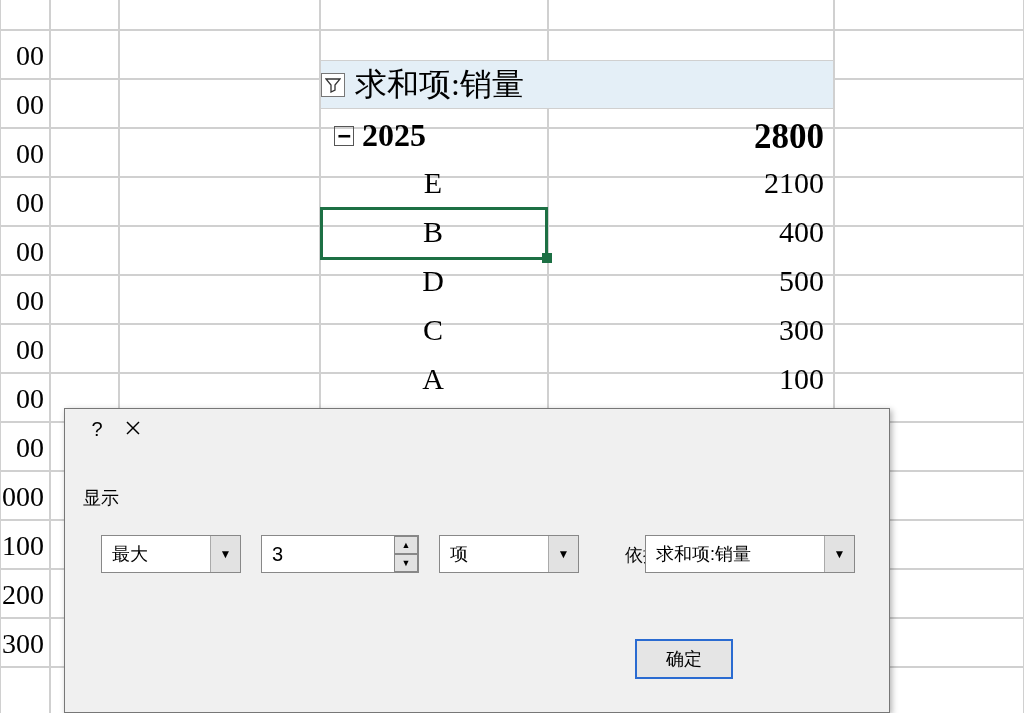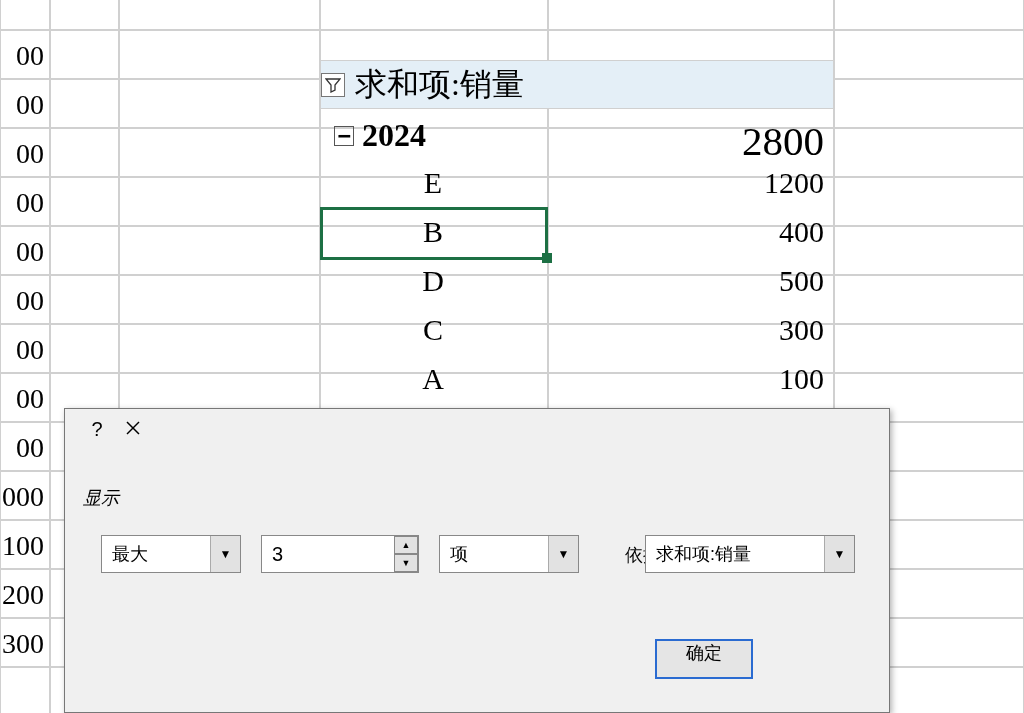--- a/index.html
+++ b/index.html
@@ -45,39 +45,39 @@
     
     .dialog {
       position: absolute; top: 408px; left: 64px; width: 826px; height: 305px;
       background: #f0f0f0; border: 1px solid #777; box-shadow: 2px 2px 6px rgba(0,0,0,0.3);
       font-family: "Microsoft YaHei", "SimSun", sans-serif;
     }
     .titlebar { display: flex; align-items: center; height: 40px; padding: 0 14px; }
     .titlebar .ttl { flex: 1; font-size: 18px; color: #000; }
     .titlebar .help { width: 36px; text-align: center; font-size: 20px; }
     .titlebar .close { width: 36px; text-align: center; font-size: 22px; }
-    .dialog .section-label { position: absolute; top: 77px; left: 18px; font-size: 18px; font-style: italic; }
+    .dialog .section-label { position: absolute; top: 77px; left: 18px; font-size: 18px; }
     .combo {
       position: absolute; height: 38px; border: 1px solid #888; background: #fff;
       display: flex; align-items: center; font-size: 18px;
     }
     .combo .txt { flex: 1; padding: 0 10px; }
     .combo .arrow { width: 30px; height: 100%; background: #e2e2e2; border-left: 1px solid #aaa;
                     display: flex; align-items: center; justify-content: center; font-size: 12px;}
     .spinner {
       position: absolute; height: 38px; display: flex; border: 1px solid #888; background: #fff;
     }
     .spinner .txt { flex: 1; padding: 0 10px; display: flex; align-items: center; font-size: 20px;}
     .spinner .spin { width: 24px; display: flex; flex-direction: column; }
     .spinner .spin div { flex:1; border: 1px solid #888; background: #e2e2e2; display:flex;align-items:center;justify-content:center;font-size:9px;}
     .lbl-by { position: absolute; font-size: 18px; }
     .btn {
       position: absolute; height: 40px; width: 98px;
       background: #e5e5e5; border: 1px solid #aaa;
-      display:flex; justify-content:center; font-size: 18px; margin-left: 20px;
+      display:flex; align-items:center; justify-content:center; font-size: 18px;
     }
     .btn.primary { border: 2px solid #2a6bd1; background: #e5e5e5; }
     .arrow-svg { position: absolute; top: 450px; left: 248px; pointer-events: none; }
   </style>
 </head>
 <body>
 
 <div class="sheet">
 
   <div></div>
@@ -191,25 +191,25 @@
     <svg width="16" height="16" viewBox="0 0 16 16">
       <path d="M1 2 h14 l-5 6 v5 l-4 2 v-7 z" fill="none" stroke="#333" stroke-width="1.3"></path>
     </svg>
   </div>
   <div class="lab2">求和项:销量</div>
 </div>
 
 <div id="pivot-body">
     <div class="val left" style="top: 117px; left: 328px; width: 218px; font-size: 32px; font-weight: 600;">
       <span class="collapse">−</span>
-      <span>2024</span>
+      <span>2025</span>
     </div>
-    <div class="val right" style="top: 117px; left: 548px; width: 282px; font-size: 41px; font-weight: 400;">2800</div>
+    <div class="val right" style="top: 117px; left: 548px; width: 282px; font-size: 35px; font-weight: 700;">2800</div>
     <div class="val center" style="top: 166px; left: 320px; width: 226px; font-size: 30px;">E</div>
-    <div class="val right" style="top: 166px; left: 548px; width: 282px; font-size: 30px;">1200</div>
+    <div class="val right" style="top: 166px; left: 548px; width: 282px; font-size: 30px;">2100</div>
     <div class="val center" style="top: 215px; left: 320px; width: 226px; font-size: 30px;">B</div>
     <div class="val right" style="top: 215px; left: 548px; width: 282px; font-size: 30px;">400</div>
     <div class="val center" style="top: 264px; left: 320px; width: 226px; font-size: 30px;">D</div>
     <div class="val right" style="top: 264px; left: 548px; width: 282px; font-size: 30px;">500</div>
     <div class="val center" style="top: 313px; left: 320px; width: 226px; font-size: 30px;">C</div>
     <div class="val right" style="top: 313px; left: 548px; width: 282px; font-size: 30px;">300</div>
     <div class="val center" style="top: 362px; left: 320px; width: 226px; font-size: 30px;">A</div>
     <div class="val right" style="top: 362px; left: 548px; width: 282px; font-size: 30px;">100</div>
   </div>
 

